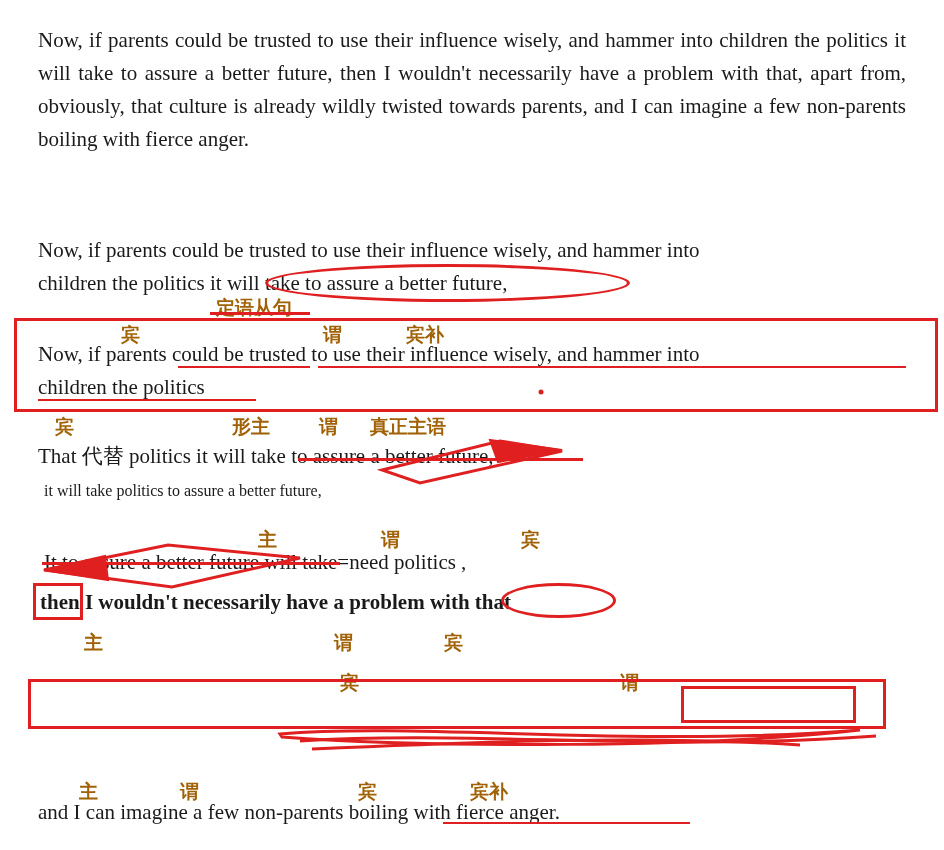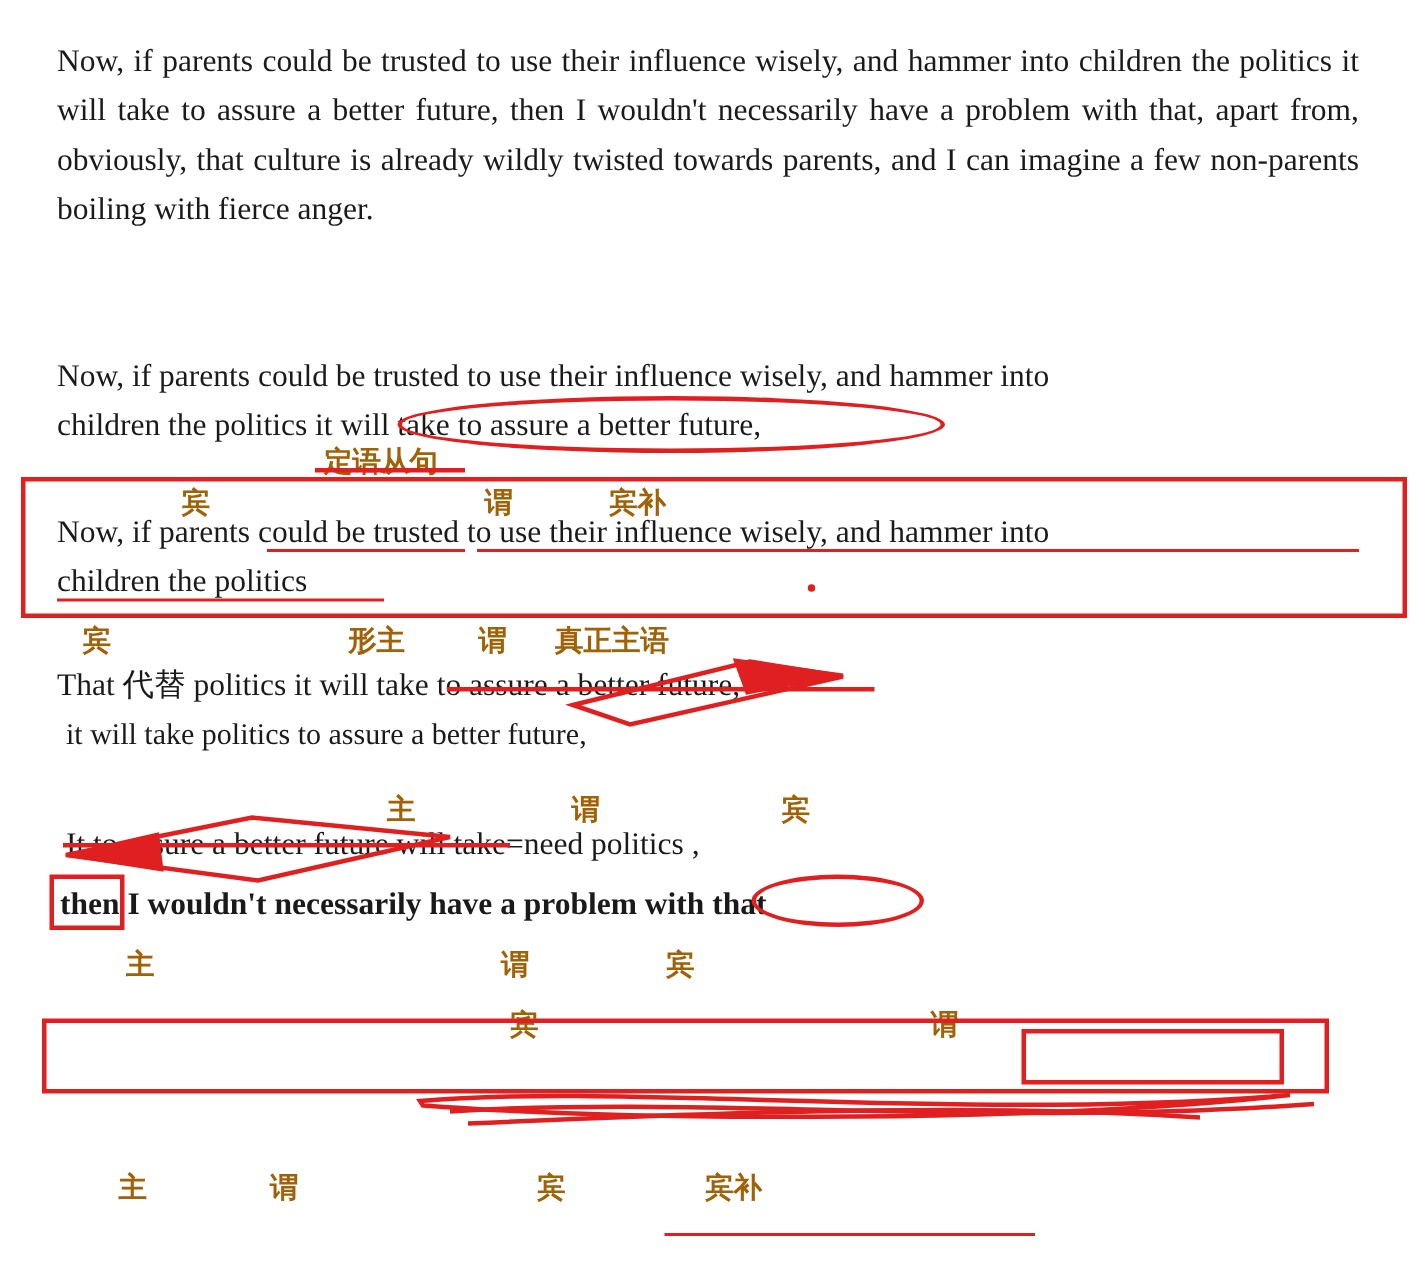--- a/index.html
+++ b/index.html
@@ -102,21 +102,21 @@
   <div class="uline" style="left:178px; top:366px; width:132px;"></div>
   <div class="uline" style="left:318px; top:366px; width:588px;"></div>
   <div class="uline" style="left:38px; top:399px; width:218px;"></div>
 
   <div class="annot" style="left:55px; top:414px;">宾</div>
   <div class="annot" style="left:232px; top:414px;">形主</div>
   <div class="annot" style="left:319px; top:414px;">谓</div>
   <div class="annot" style="left:370px; top:414px;">真正主语</div>
 
   <div class="para nojust" style="left:38px; top:440px; width:880px;">That 代替  politics it will take to assure a better future,</div>
-  <div class="para nojust" style="left:44px; top:474px; width:880px; font-size:20px;">it will take politics to assure a better future,</div>
+  <div class="para nojust" style="left:44px; top:474px; width:880px; font-size:16px;">it will take politics to assure a better future,</div>
 
   <div class="strike" style="left:298px; top:458px; width:285px;"></div>
 
   <div class="annot" style="left:258px; top:527px;">主</div>
   <div class="annot" style="left:381px; top:527px;">谓</div>
   <div class="annot" style="left:521px; top:527px;">宾</div>
 
   <div class="para nojust" style="left:44px; top:546px; width:880px;">It to assure a better future will take=need politics ,</div>
 
   <div class="strike" style="left:42px; top:562px; width:298px;"></div>
@@ -137,20 +137,21 @@
   <div class="box" style="left:28px; top:679px; width:858px; height:50px;"></div>
 
 
   <div class="box" style="left:681px; top:686px; width:175px; height:37px;"></div>
 
   <div class="annot" style="left:79px; top:779px;">主</div>
   <div class="annot" style="left:180px; top:779px;">谓</div>
   <div class="annot" style="left:358px; top:779px;">宾</div>
   <div class="annot" style="left:470px; top:779px;">宾补</div>
 
+  <div class="para nojust" style="left:38px; top:796px; width:880px;">and I can imagine a few non-parents boiling with fierce anger.</div>
 
   <div class="uline" style="left:443px; top:822px; width:247px;"></div>
 
   <svg class="overlay" viewBox="0 0 944 850">
 
     <path d="M 382 470 L 500 441 L 562 451 L 420 483 Z" fill="none" stroke="#e02020" stroke-width="3"></path>
     <path d="M 490 440 L 562 450 L 498 462 Z" fill="#e02020" stroke="#e02020" stroke-width="2"></path>
 
     <path d="M 44 570 L 172 587 L 300 558 L 168 545 Z" fill="none" stroke="#e02020" stroke-width="3"></path>
     <path d="M 44 570 L 105 556 L 108 580 Z" fill="#e02020" stroke="#e02020" stroke-width="2"></path>

